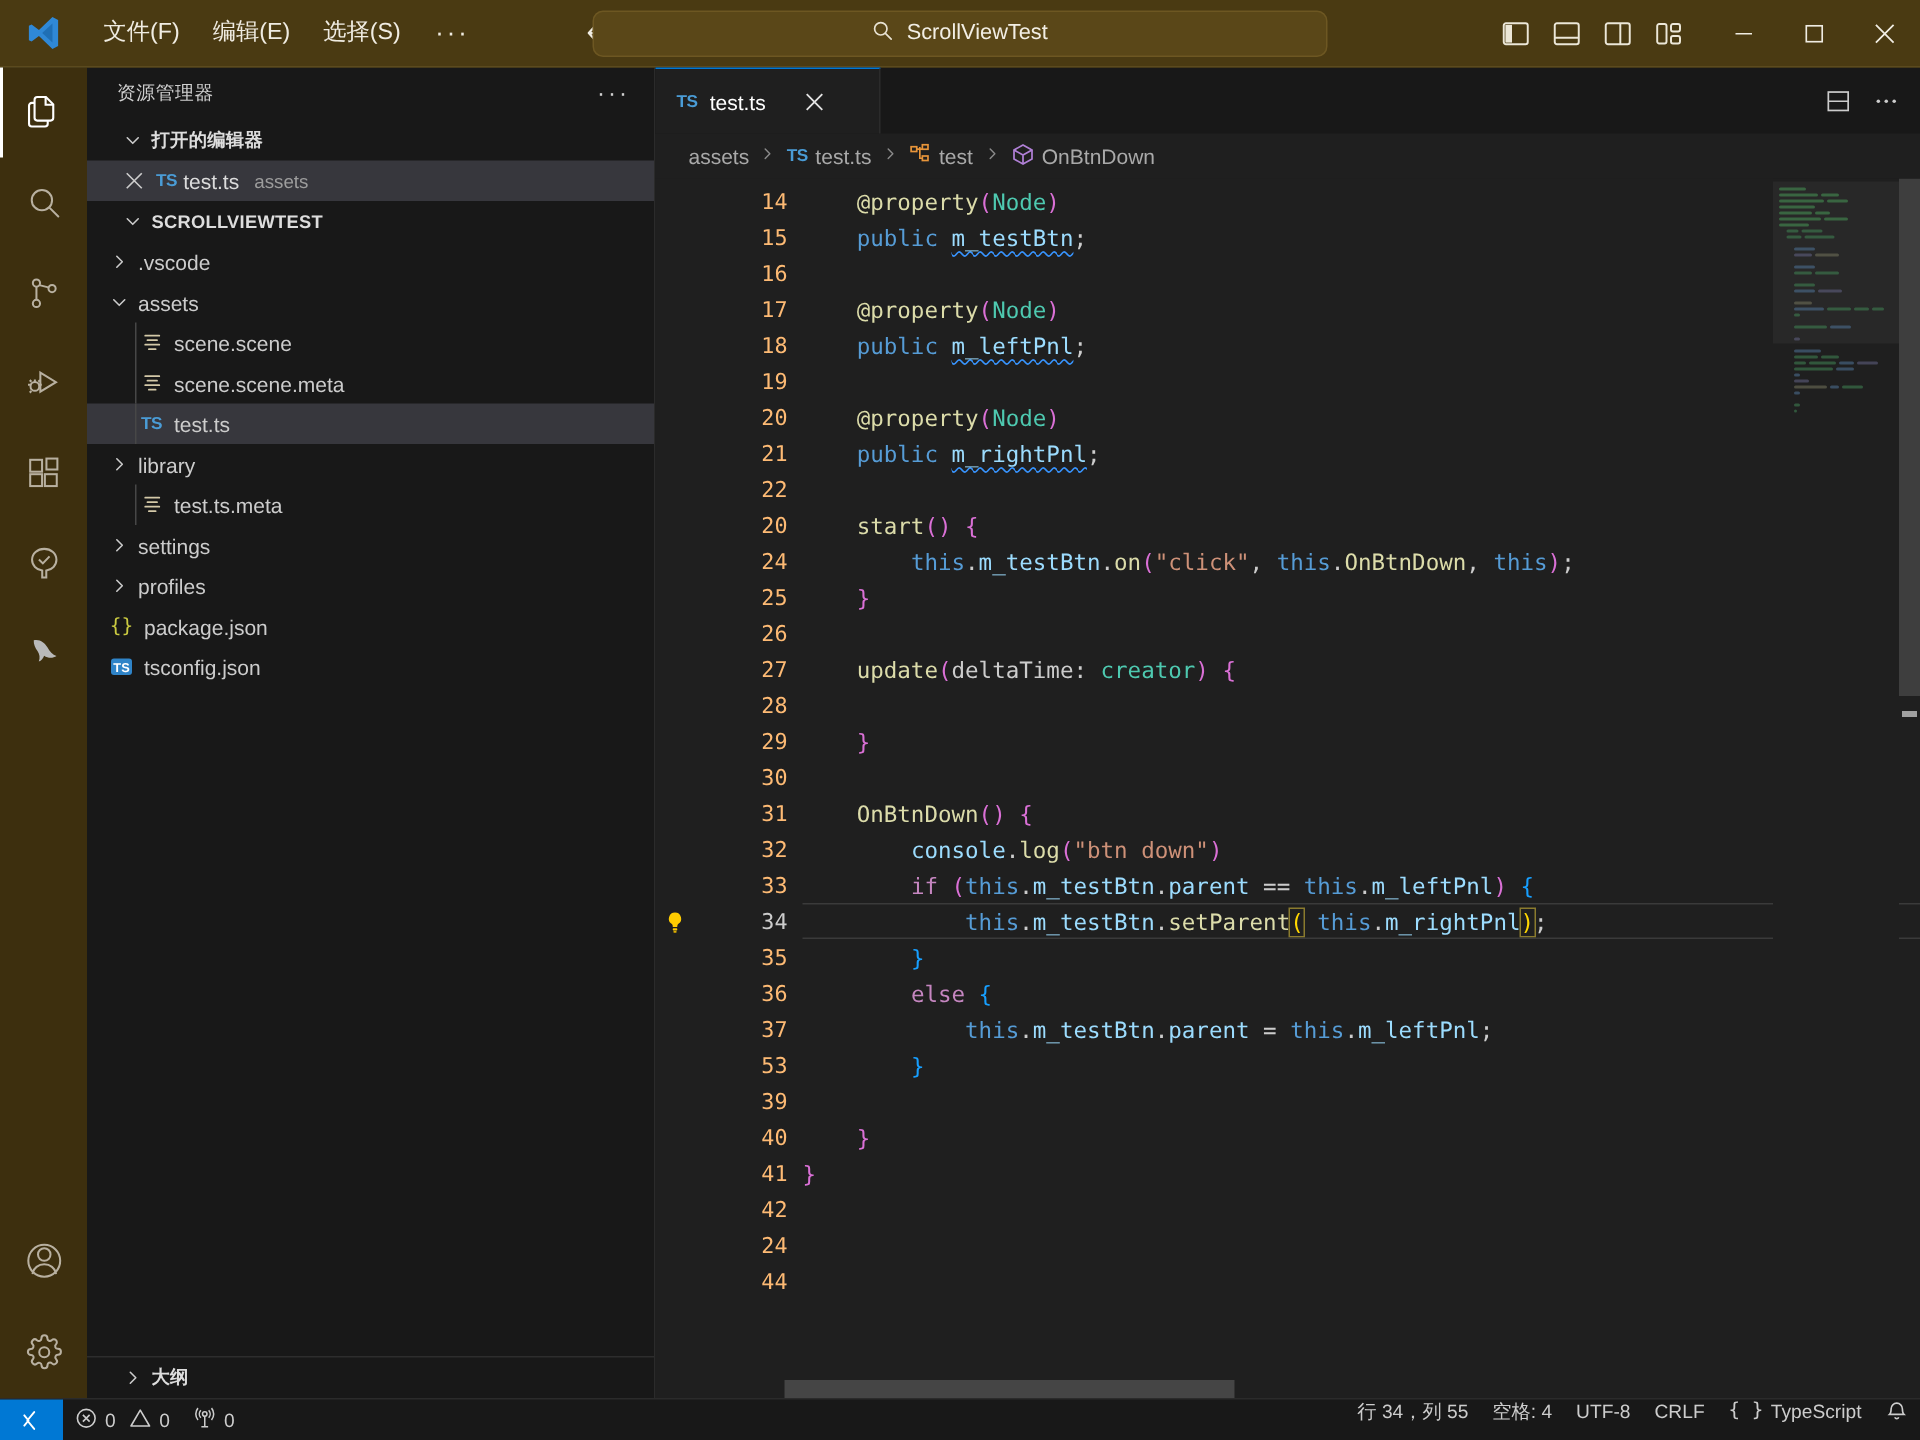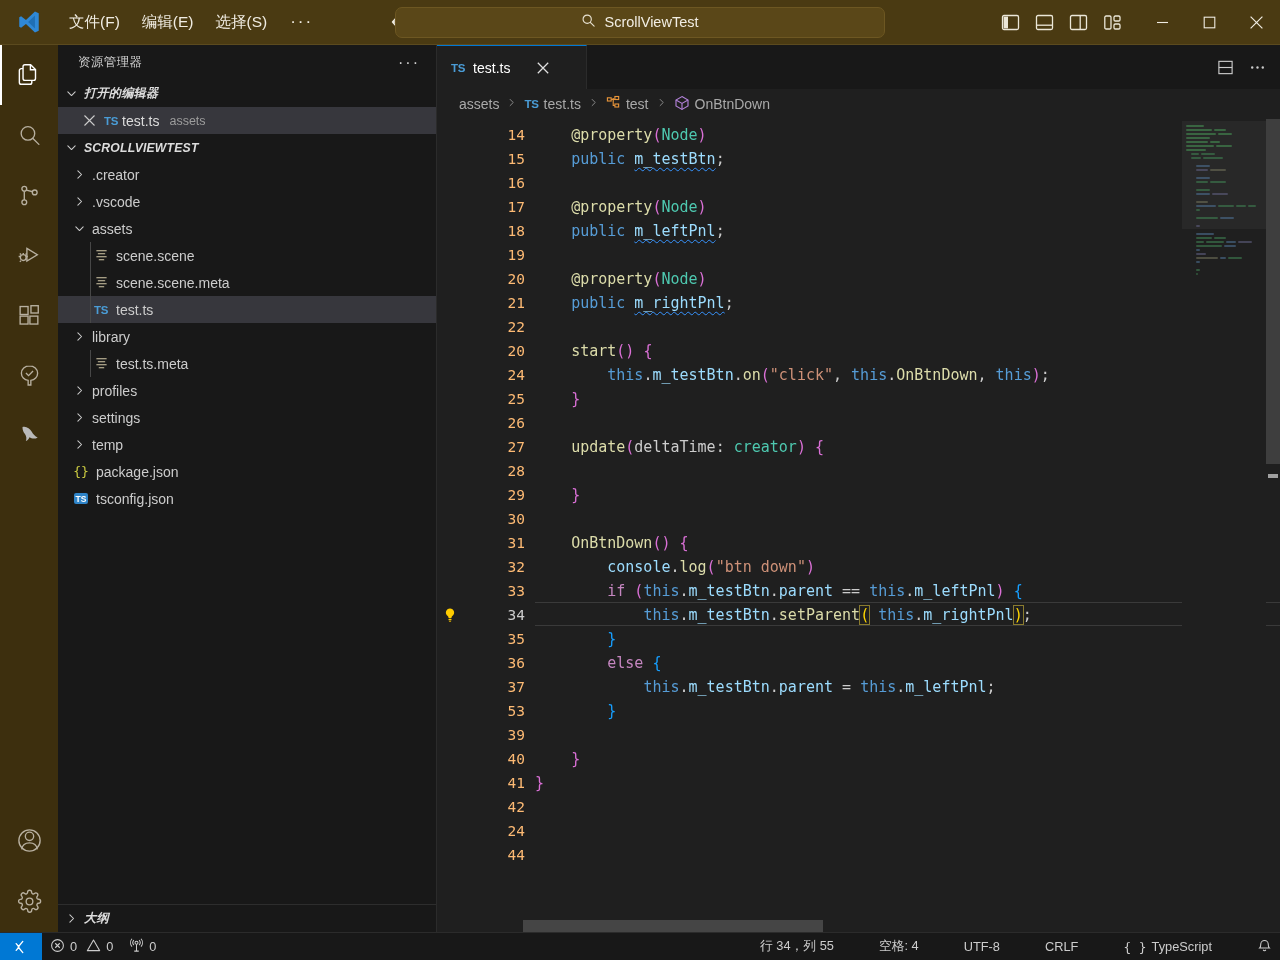--- a/index.html
+++ b/index.html
@@ -70,21 +70,21 @@
   }
   .sidebar-head {
     height: 35px; flex: 0 0 35px; display:flex; align-items:center;
     padding: 0 8px 0 20px; font-size: 12.5px; color: #cfcfcf; letter-spacing: .4px;
   }
   .sidebar-head .dots { margin-left:auto; font-size: 16px; letter-spacing: 2px; padding: 0 8px; color:#cfcfcf; cursor:pointer;}
 
   .section-header {
     height: 27px; display: flex; align-items: center; gap: 4px;
     font-size: 12.2px; font-weight: bold; color: #ddd; cursor: pointer;
-    padding-left: 4px; letter-spacing: .2px; font-style: italic;
+    padding-left: 21px; letter-spacing: .2px;
   }
   .twisty { width: 18px; display:flex; align-items:center; justify-content:center; color:#ccc;}
 
   .open-editor-row {
     height: 27px; display:flex; align-items:center; gap: 4px; font-size: 13.5px;
     color: #ccc; padding-left: 20px; background: #37373d; cursor: pointer;
   }
   .close-x { width: 22px; display:flex; align-items:center; justify-content:center; color:#ccc;}
   .tsmark { color:#4a9cd6; font-size: 11.5px; font-weight: bold; font-family:"Liberation Sans",sans-serif; letter-spacing:-.3px;}
   .oe-name { font-size: 14px; color:#dcdcdc;}
@@ -178,21 +178,21 @@
   }
   .h-scroll-thumb { position:absolute; left: 0; width: 300px; height: 12px; background: rgba(121,121,121,0.42); }
 
   
   .statusbar {
     height: 28px; flex: 0 0 28px; background: #181818; display:flex; align-items:stretch;
     color: #cccccc; font-size: 12.8px; border-top: 1px solid #2b2b2b;
   }
   .remote-ind { background:#0078d4; width:42px; display:flex; align-items:center; justify-content:center; color:#fff; cursor:pointer;}
   .sb-item { display:flex; align-items:center; gap: 5px; padding: 0 8px; cursor:pointer; white-space:nowrap;}
-  .sb-right { margin-left:auto; display:flex; align-items:center;gap:29px; }
+  .sb-right { margin-left:auto; display:flex; align-items:flex-start; }
 </style>
 </head>
 <body>
 
 <div id="app">
 
   <div class="titlebar">
     <div class="vscode-logo">
       <svg width="26" height="26" viewBox="0 0 24 24">
         <path d="M17.5 2.2 9.2 10.1 4.7 6.7 3 7.6v8.8l1.7.9 4.5-3.4 8.3 7.9L21 20V4z" fill="#2f88d6"></path>
@@ -374,29 +374,20 @@
         <span>SCROLLVIEWTEST</span>
       </div>
       <div class="tree" id="file-tree">
           <div class="trow">
             <span style="display:inline-block;width:12px"></span>
             <span class="chev">
               <svg width="13" height="13" viewBox="0 0 16 16">
                 <path d="M6 3.5 10.5 8 6 12.5" stroke="currentColor" stroke-width="1.3" fill="none" stroke-linecap="round" stroke-linejoin="round"></path>
               </svg>
             </span>
-            <span style="margin-left:4px">.creator</span>
-          </div>
-          <div class="trow">
-            <span style="display:inline-block;width:12px"></span>
-            <span class="chev">
-              <svg width="13" height="13" viewBox="0 0 16 16">
-                <path d="M6 3.5 10.5 8 6 12.5" stroke="currentColor" stroke-width="1.3" fill="none" stroke-linecap="round" stroke-linejoin="round"></path>
-              </svg>
-            </span>
             <span style="margin-left:4px">.vscode</span>
           </div>
           <div class="trow">
             <span style="display:inline-block;width:12px"></span>
             <span class="chev">
               <svg width="13" height="13" viewBox="0 0 16 16">
                 <path d="M3.5 6 8 10.5 12.5 6" stroke="currentColor" stroke-width="1.3" fill="none" stroke-linecap="round" stroke-linejoin="round"></path>
               </svg>
             </span>
             <span style="margin-left:4px">assets</span>
@@ -448,39 +439,30 @@
             </span>
             <span style="margin-left:4px">test.ts.meta</span>
           </div>
           <div class="trow">
             <span style="display:inline-block;width:12px"></span>
             <span class="chev">
               <svg width="13" height="13" viewBox="0 0 16 16">
                 <path d="M6 3.5 10.5 8 6 12.5" stroke="currentColor" stroke-width="1.3" fill="none" stroke-linecap="round" stroke-linejoin="round"></path>
               </svg>
             </span>
-            <span style="margin-left:4px">profiles</span>
+            <span style="margin-left:4px">settings</span>
           </div>
           <div class="trow">
             <span style="display:inline-block;width:12px"></span>
             <span class="chev">
               <svg width="13" height="13" viewBox="0 0 16 16">
                 <path d="M6 3.5 10.5 8 6 12.5" stroke="currentColor" stroke-width="1.3" fill="none" stroke-linecap="round" stroke-linejoin="round"></path>
               </svg>
             </span>
-            <span style="margin-left:4px">settings</span>
-          </div>
-          <div class="trow">
-            <span style="display:inline-block;width:12px"></span>
-            <span class="chev">
-              <svg width="13" height="13" viewBox="0 0 16 16">
-                <path d="M6 3.5 10.5 8 6 12.5" stroke="currentColor" stroke-width="1.3" fill="none" stroke-linecap="round" stroke-linejoin="round"></path>
-              </svg>
-            </span>
-            <span style="margin-left:4px">temp</span>
+            <span style="margin-left:4px">profiles</span>
           </div>
           <div class="trow">
             <span style="display:inline-block;width:12px"></span>
             <span class="ficon">
               <span style="color:#cbcb41;font-family:'DejaVu Sans Mono',monospace;font-size:13px;">{}</span>
             </span>
             <span style="margin-left:4px">package.json</span>
           </div>
           <div class="trow">
             <span style="display:inline-block;width:12px"></span>

